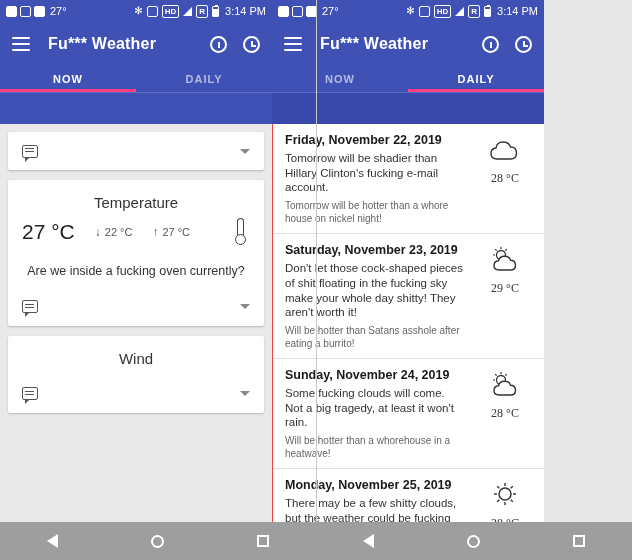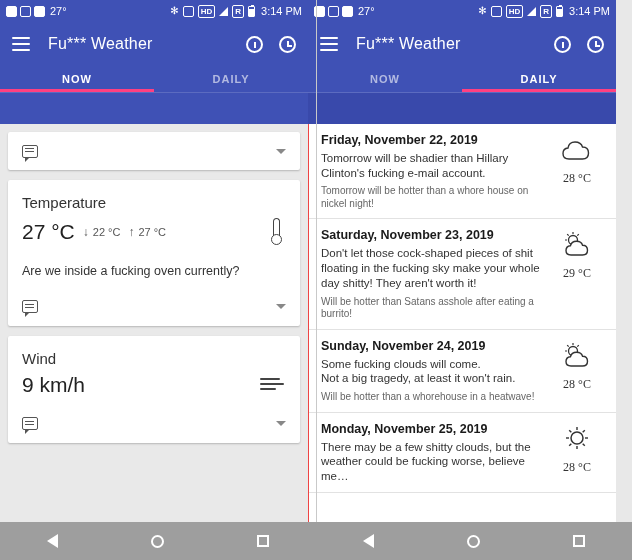--- a/index.html
+++ b/index.html
@@ -8,21 +8,21 @@
     background: #e8e8e8;
     font-family: "Liberation Sans", sans-serif;
     overflow: hidden;
   }
   .screen {
     position: relative;
     width: 632px; height: 560px;
     display: flex;
   }
   .pane {
-    width: 308px; height: 560px;
+    width: 272px; height: 560px;
     position: relative;
     background: #eeeeee;
     overflow: hidden;
   }
 
   
   .statusbar {
     height: 22px;
     background: #3f51b5;
     color: #ffffff;
@@ -90,21 +90,21 @@
     padding: 0 12px;
   }
   .hamburger {
     width: 18px; height: 14px;
     display: flex; flex-direction: column; justify-content: space-between;
     cursor: pointer;
   }
   .hamburger span { display: block; height: 2px; background: #fff; border-radius: 1px; }
   .app-title {
     font-size: 16px;
-    font-weight: normal;
+    font-weight: bold;
     margin-left: 18px;
     letter-spacing: 0.2px;
   }
   .appbar-actions { margin-left: auto; display: flex; align-items: center; gap: 16px; }
   .ic {
     width: 20px; height: 20px;
     position: relative;
     display: inline-block;
     cursor: pointer;
   }
@@ -176,20 +176,21 @@
     border-top: 1px solid #5c6bc0;
   }
   .banner-dark { background: #3949ab; }
 
   
   .now-body {
     background: #e9e9e9;
     height: calc(560px - 22px - 44px - 26px - 32px - 38px);
     padding: 0 8px;
     overflow: hidden;
+    text-align: center;
   }
   .card {
     background: #ffffff;
     border-radius: 2px;
     margin-bottom: 10px;
     box-shadow: 0 1px 2px rgba(0,0,0,0.22);
     padding: 0 14px;
     position: relative;
   }
   .card-partial {
@@ -198,21 +199,21 @@
   .card-title {
     font-size: 15px;
     color: #333;
     padding-top: 14px;
   }
   .card-value {
     font-size: 21px;
     color: #222;
     display: flex;
     align-items: center;
-    gap: 8px;
+    gap: 20px;
     margin-top: 6px;
   }
   .minmax {
     display: flex;
     align-items: center;
     gap: 4px;
     font-size: 11px;
     color: #555;
   }
   .arrow { font-size: 12px; color: #555; }
@@ -459,28 +460,20 @@
         <div class="card-footer">
           <span class="speech">
               <span class="speech-lines"></span>
             </span>
           <span class="chev"></span>
         </div>
       </div>
 
       <div class="card">
         <div class="card-title">Wind</div>
-        <div class="card-value">
-          <span>9 km/h</span>
-          <span style="margin-left:auto" class="wind-ic">
-              <i></i>
-              <i></i>
-              <i></i>
-            </span>
-        </div>
         <div class="card-footer">
           <span class="speech">
               <span class="speech-lines"></span>
             </span>
           <span class="chev"></span>
         </div>
       </div>
 
     </div>
   </div>

